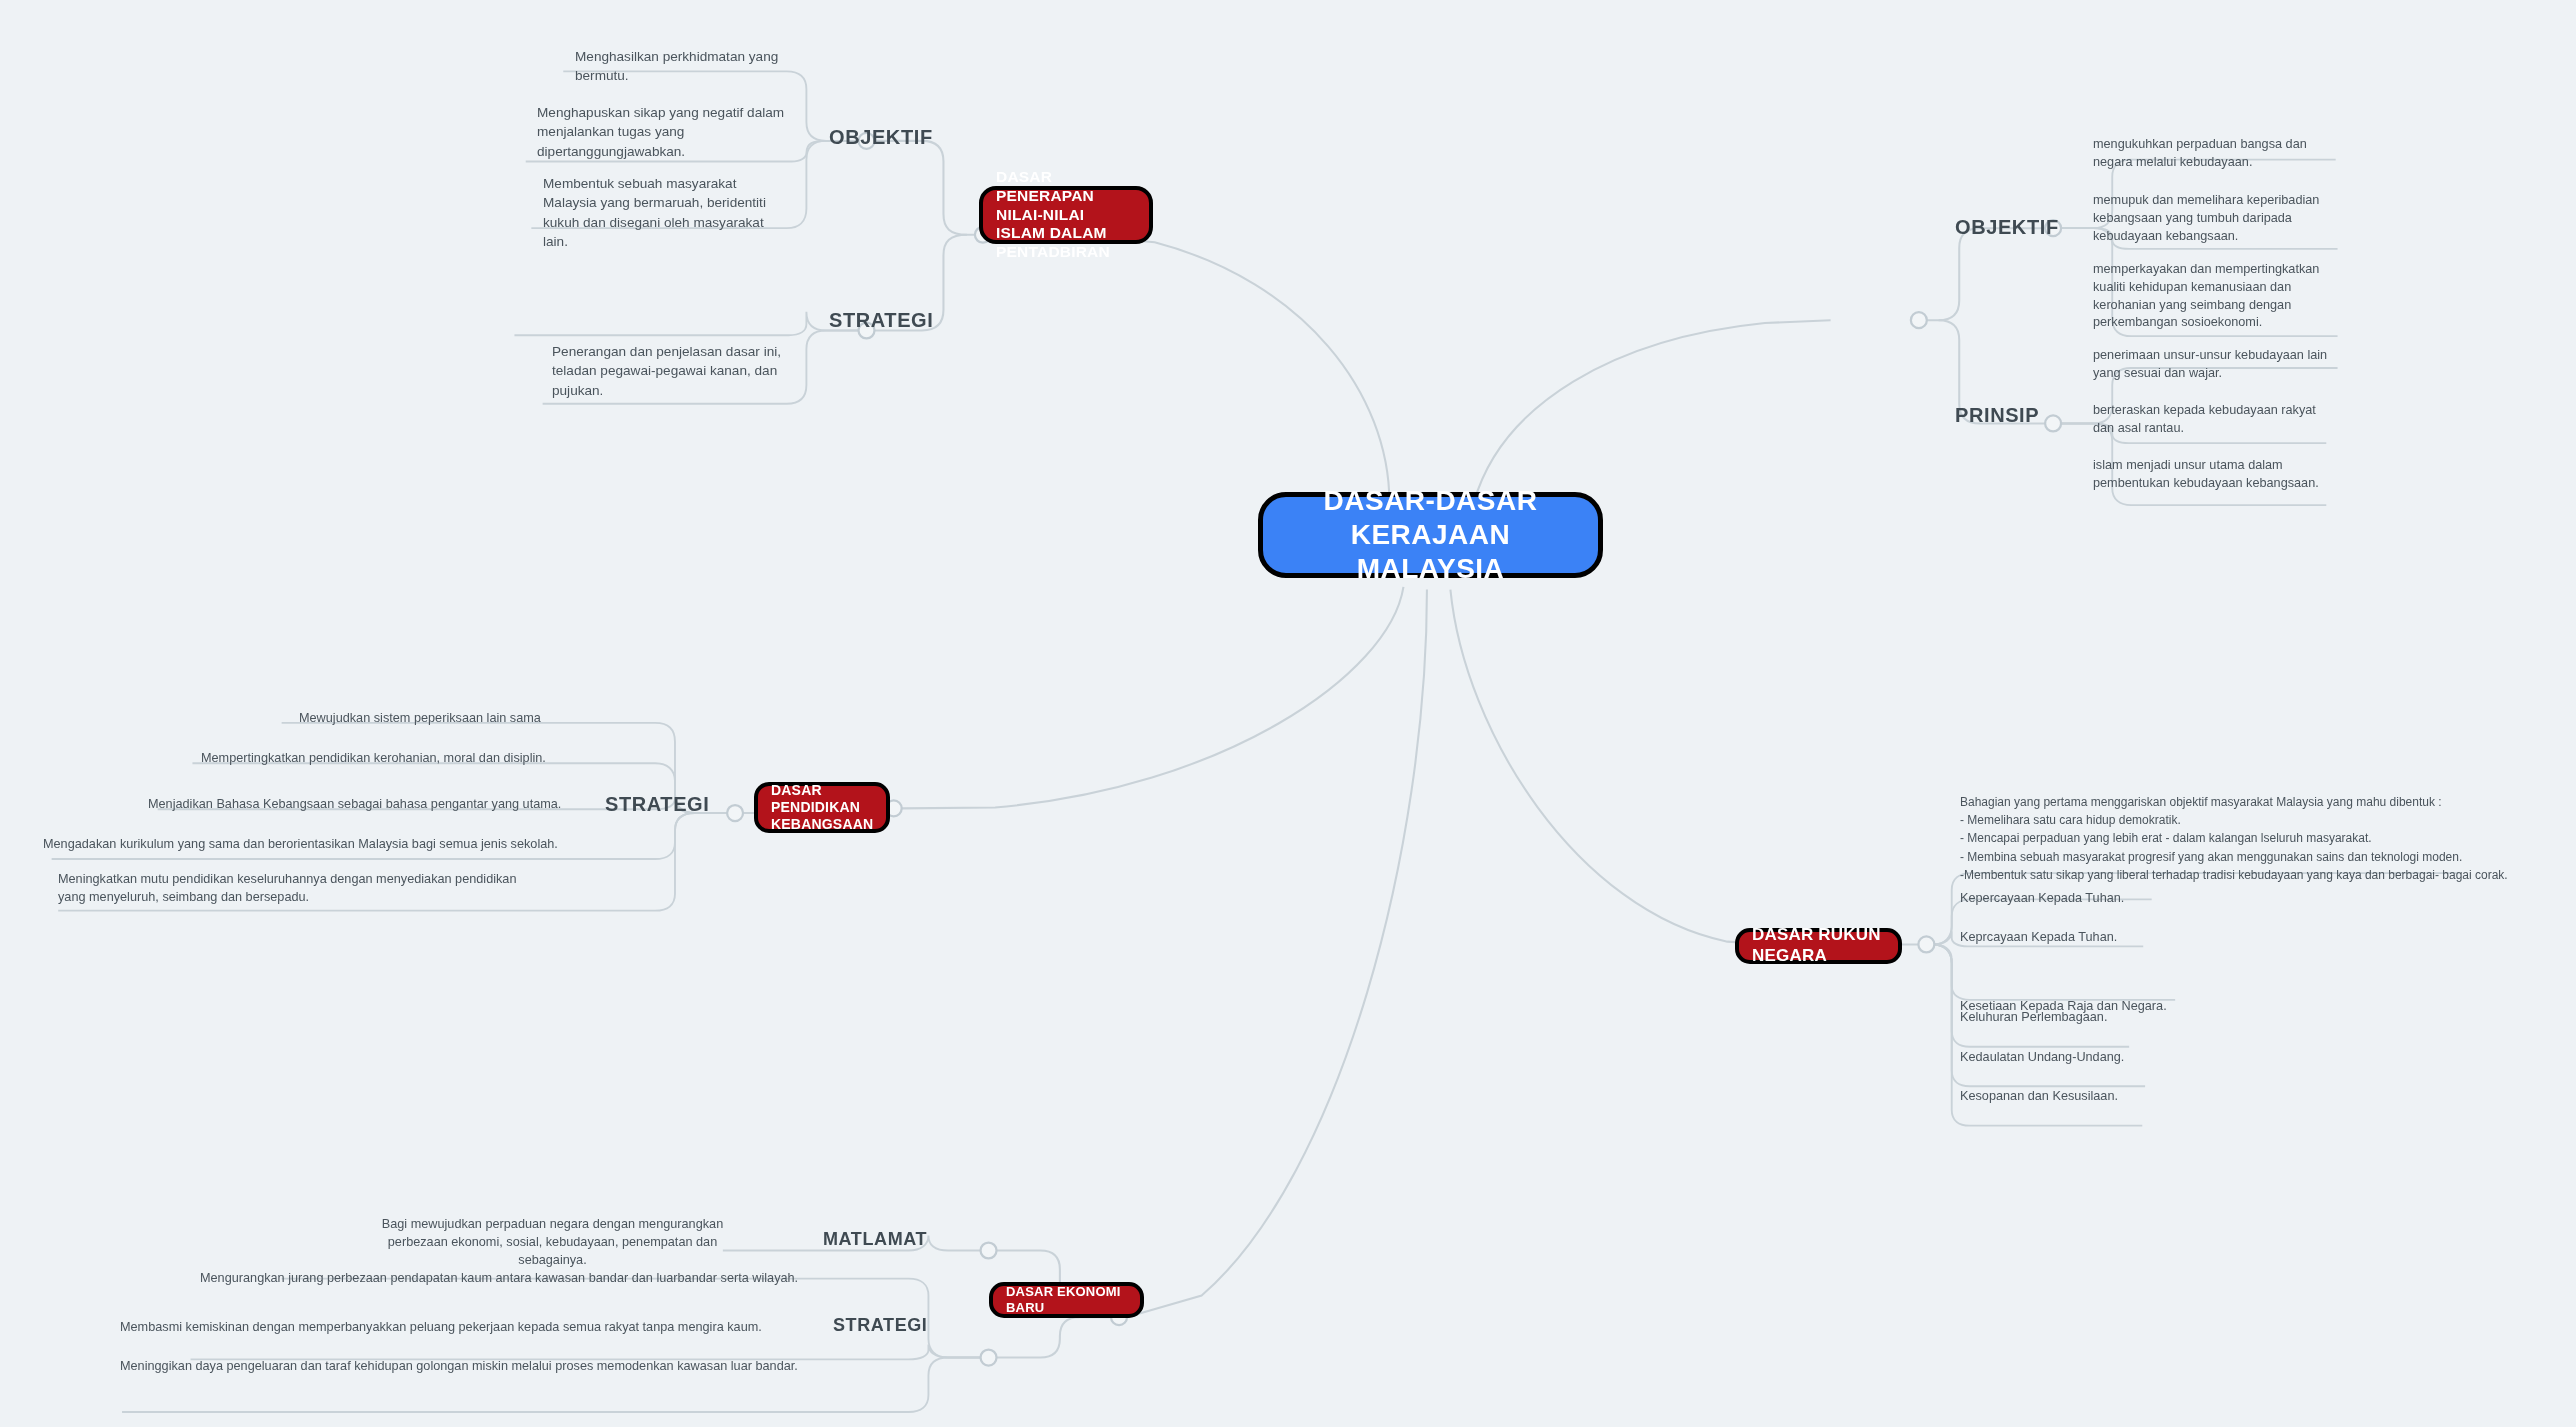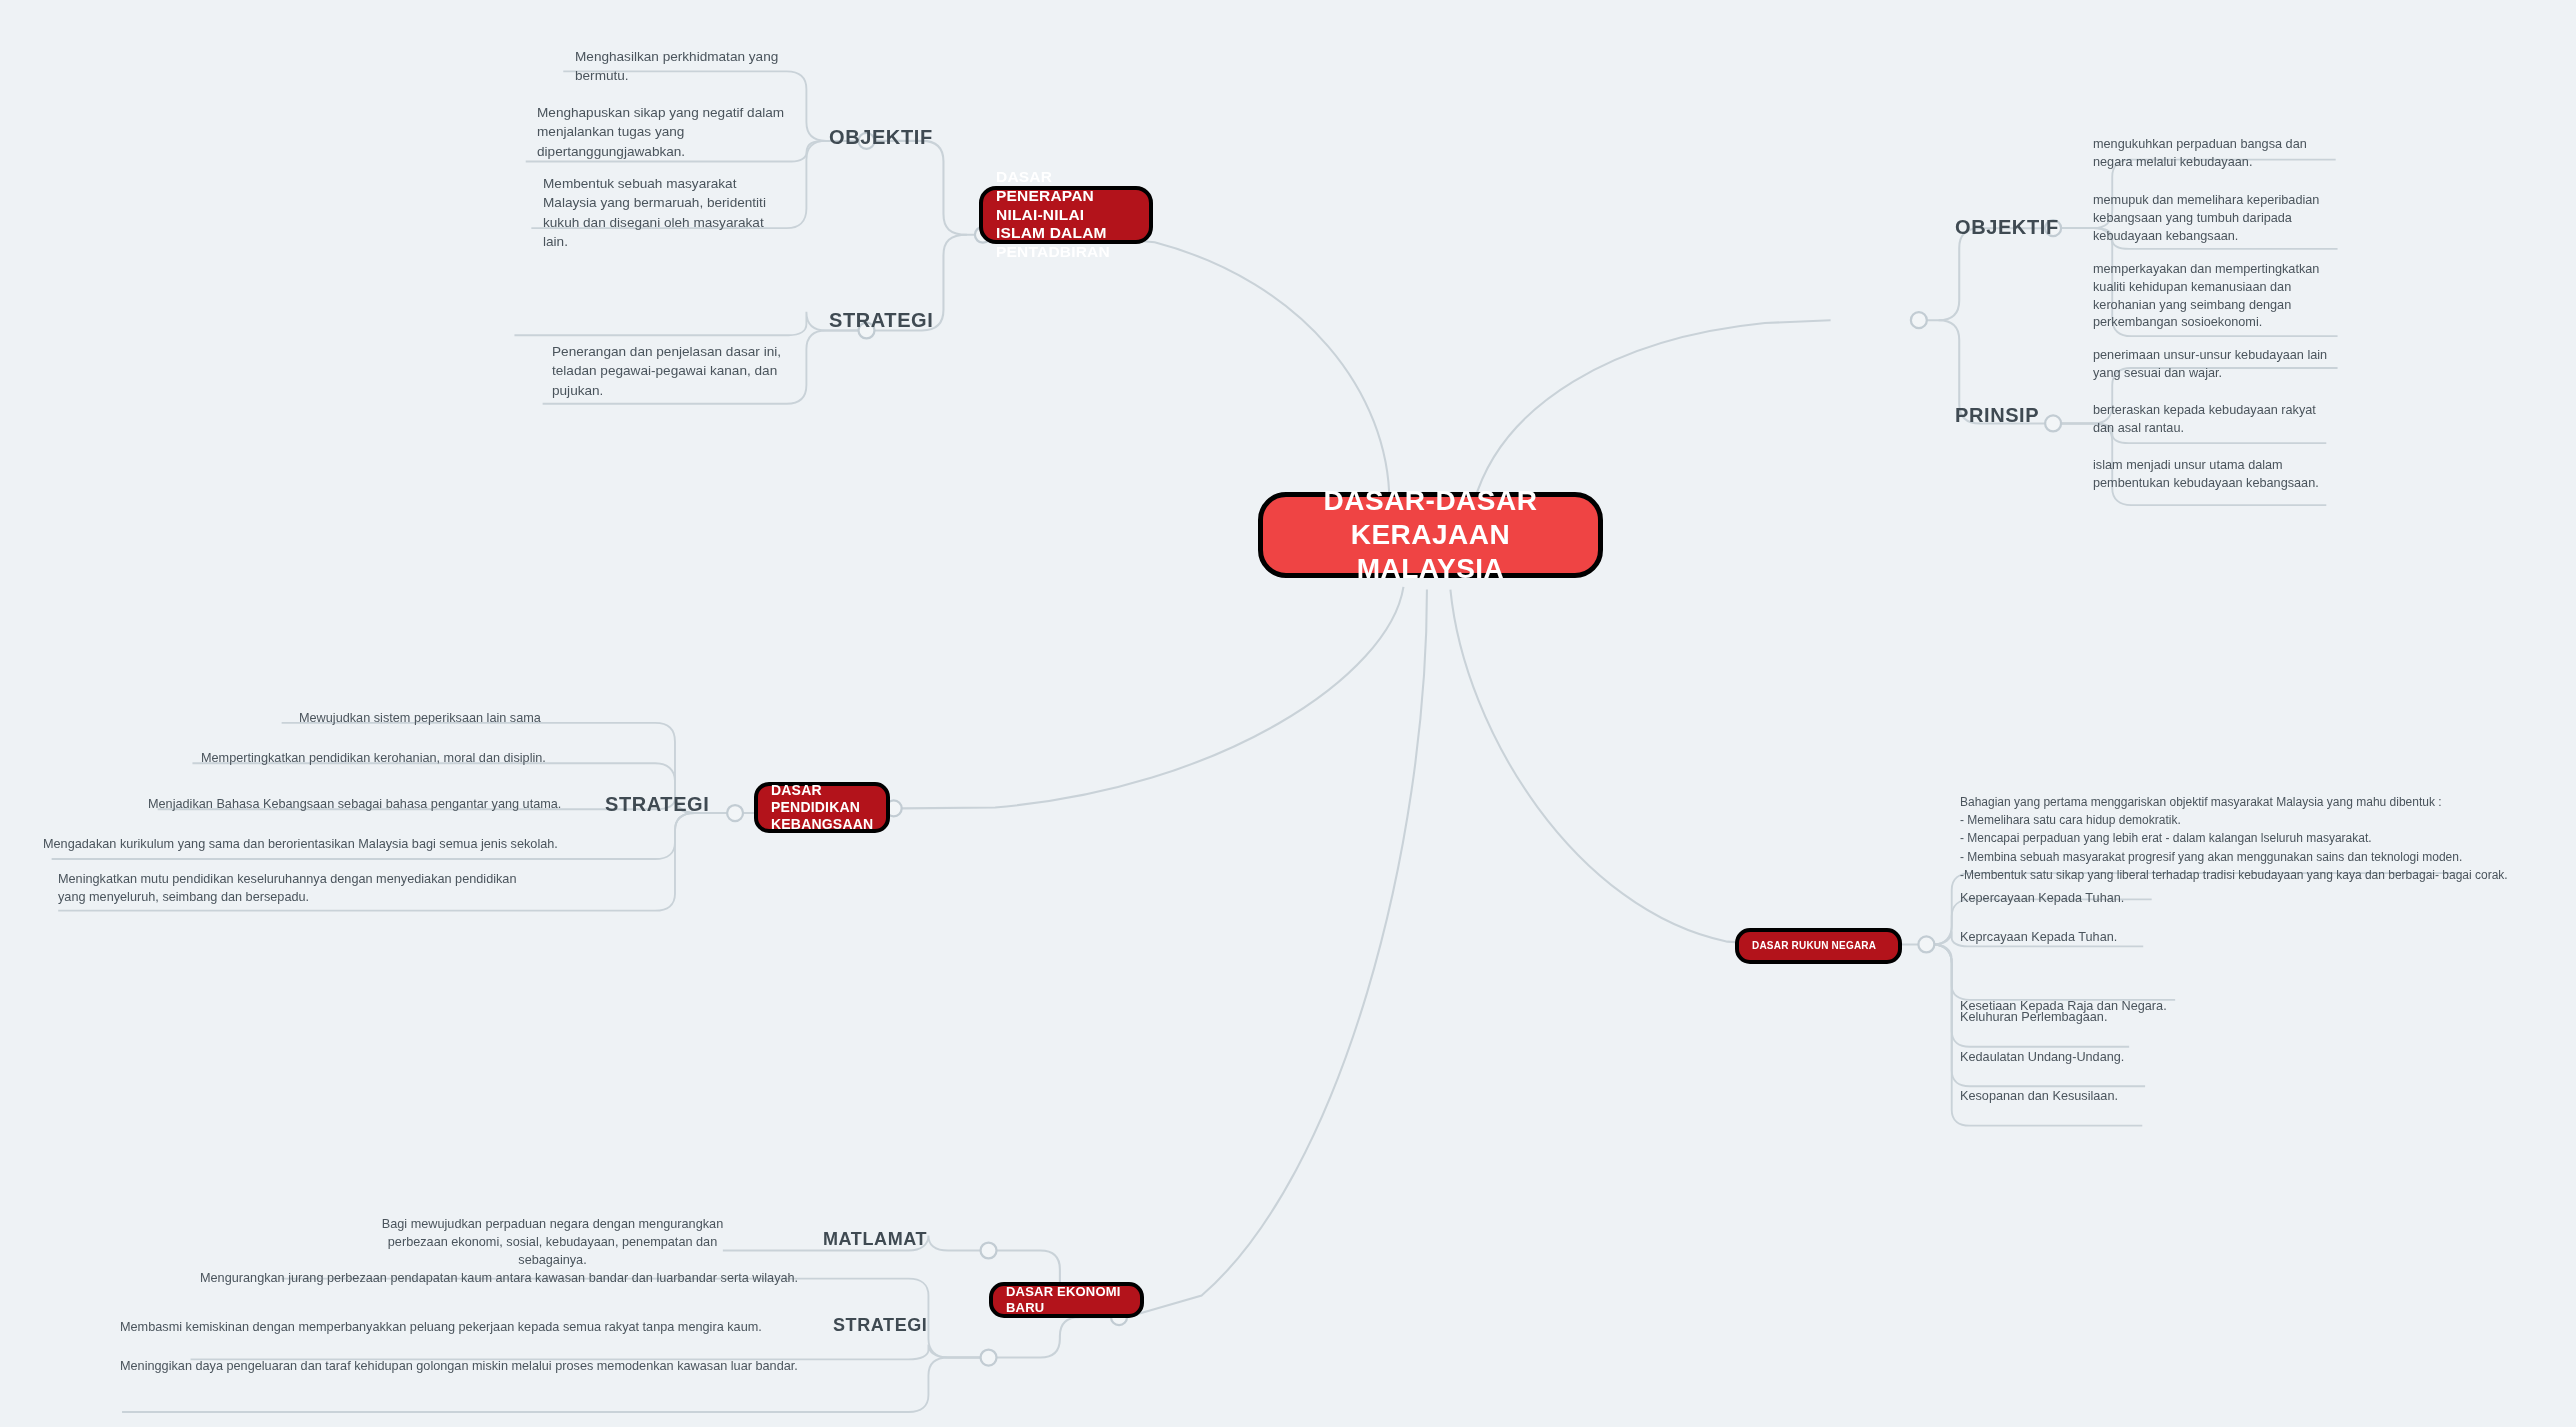--- a/index.html
+++ b/index.html
@@ -37,21 +37,21 @@
     border-radius: 17px;
     color: #ffffff;
     font-weight: bold;
     letter-spacing: 0.2px;
     display: flex;
     align-items: center;
     line-height: 1.22;
     z-index: 5;
   }
   .node.root {
-    background: #ef4444;
+    background: #3b82f6;
     border-width: 5.6px;
     border-radius: 28px;
     justify-content: center;
     text-align: center;
     font-size: 28px;
     letter-spacing: 0.5px;
     padding: 0 24.4px;
   }
   .node.topic {
     background: #b3131b;
@@ -170,21 +170,21 @@
 
   <div class="node topic" style="left:979px; top:186px; width:174px; height:58px;">
     <span>DASAR PENERAPAN NILAI-NILAI ISLAM DALAM PENTADBIRAN</span>
   </div>
 
 
   <div class="node topic small" style="left:754px; top:782px; width:136px; height:51px;">
     <span>DASAR PENDIDIKAN KEBANGSAAN</span>
   </div>
 
-  <div class="node topic small" style="left:1735px; top:928px; width:167px; height:36px; font-size:10px;">
+  <div class="node topic small" style="left:1735px; top:928px; width:167px; height:36px; font-size:17px;">
     <span>DASAR RUKUN NEGARA</span>
   </div>
 
   <div class="node topic small" style="left:989px; top:1282px; width:155px; height:36px; font-size:13px;">
     <span>DASAR EKONOMI BARU</span>
   </div>
 
   <div class="cat" style="left:829px; top:126px;">OBJEKTIF</div>
   <div class="cat" style="left:829px; top:309px;">STRATEGI</div>
 

